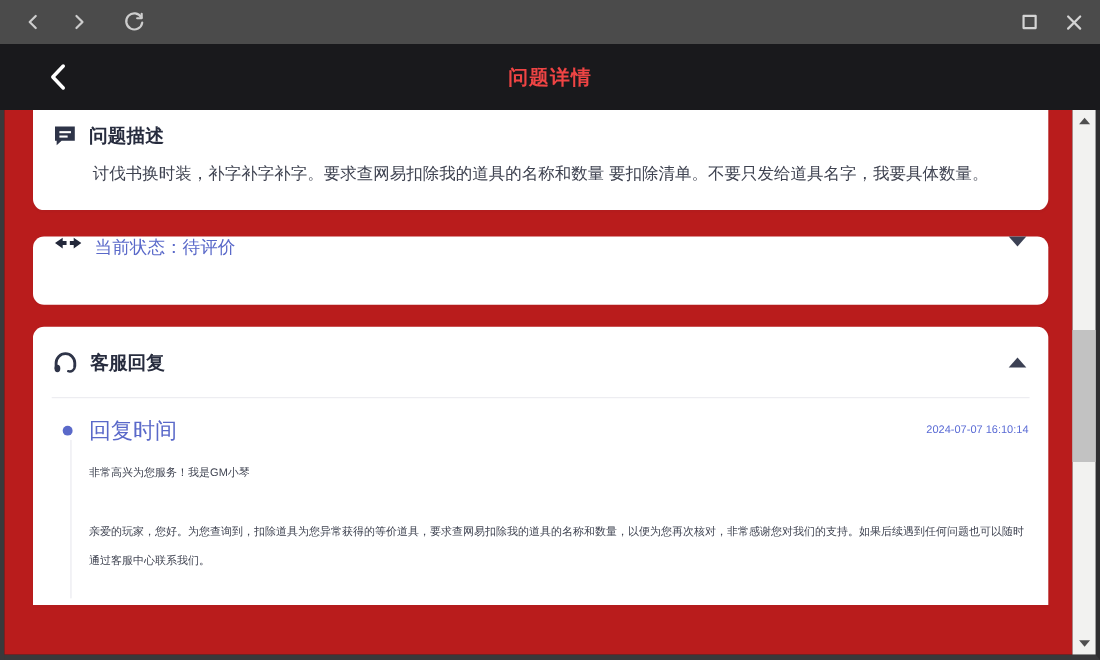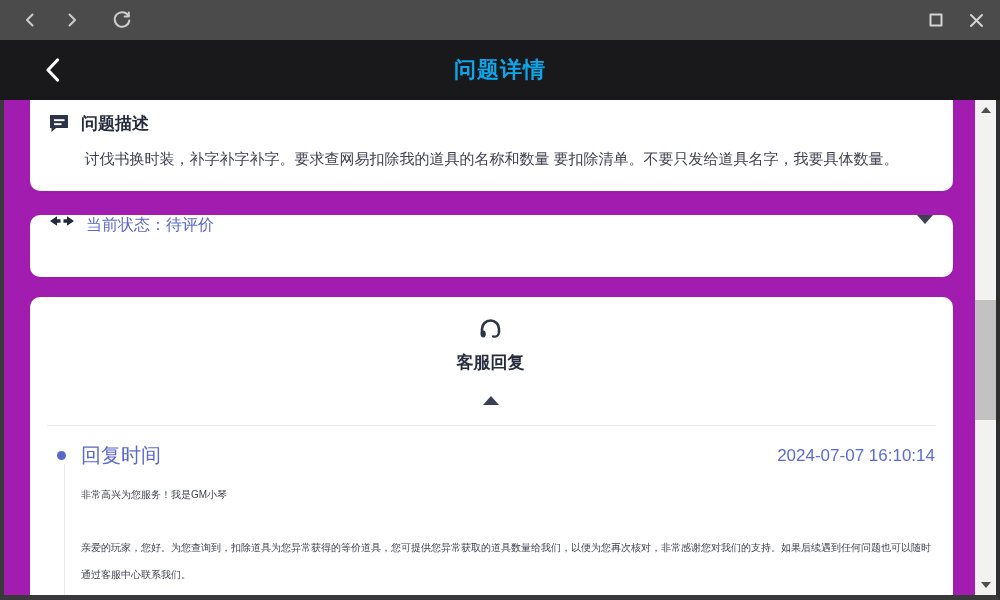--- a/index.html
+++ b/index.html
@@ -10,49 +10,49 @@
   
   .titlebar { height:40px; background:#4b4b4b; display:flex; align-items:center; flex:0 0 auto; padding:0 10px 0 16px; }
   .tb-left { display:flex; align-items:center; gap:14px; }
   .tb-btn { width:28px; height:28px; display:flex; align-items:center; justify-content:center; cursor:default; }
   .tb-right { margin-left:auto; display:flex; align-items:center; gap:12px; }
   .tb-btn svg { display:block; }
 
   
   .appbar { height:60px; background:#19191c; flex:0 0 auto; position:relative; display:flex; align-items:center; justify-content:center; }
   .appbar-back { position:absolute; left:36px; top:50%; transform:translateY(-50%); width:34px; height:34px; display:flex; align-items:center; justify-content:center; }
-  .appbar-title { color:#0ea5e9; font-size:22px; font-weight:700; letter-spacing:1px; }
+  .appbar-title { color:#ef4444; font-size:18px; font-weight:700; letter-spacing:1px; }
 
   
   .frame { flex:1 1 auto; display:flex; border-left:4px solid #39393b; border-right:4px solid #2e2e30; border-bottom:5px solid #39393b; min-height:0; }
-  .scrollarea { flex:1 1 auto; background:#a21caf; padding:0 22px 12px 26px; overflow:hidden; position:relative; }
+  .scrollarea { flex:1 1 auto; background:#b91c1c; padding:0 22px 12px 26px; overflow:hidden; position:relative; }
 
   .card { background:#ffffff; border-radius:10px; box-shadow:0 1px 2px rgba(40,45,70,0.04); }
   .card-desc { border-top-left-radius:0; border-top-right-radius:0; padding:12px 18px 18px 18px; }
   .card-head { display:flex; align-items:center; gap:11px; }
   .card-title { font-size:17px; font-weight:700; color:#272c3e; }
   .desc-body { margin-top:9px; font-size:15px; line-height:29px; color:#3e4250;text-align:center; }
 
   .card-status { margin-top:24px; height:62px; display:flex; align-items:flex-start; padding:0 20px 0 20px; cursor:pointer; }
   .status-label { margin-left:12px; font-size:16px; color:#5a69c9; }
 
   .caret-down { width:0; height:0; border-left:8px solid transparent; border-right:8px solid transparent; border-top:9px solid #3c4154; }
   .caret-up   { width:0; height:0; border-left:8px solid transparent; border-right:8px solid transparent; border-bottom:9px solid #3c4154; }
   .spacer { flex:1 1 auto; }
 
   .card-reply { margin-top:20px; border-bottom-left-radius:0; border-bottom-right-radius:0; min-height:230px; padding-bottom:26px; }
-  .reply-head { display:flex; align-items:center; gap:11px; padding:21px 20px 20px 18px; cursor:pointer;flex-direction:column; }
+  .reply-head { display:flex; align-items:center; gap:11px; padding:21px 20px 20px 18px; cursor:pointer; }
   .reply-divider { height:1px; background:#ececf0; margin:0 17px; }
   .reply-section { position:relative; padding:16px 18px 0 18px; }
   .timeline { position:absolute; left:34px; top:38px; bottom:-20px; width:1px; background:#e8e8ee; }
   .reply-row { display:flex; align-items:center; position:relative; }
   .dot-col { width:33px; display:flex; justify-content:flex-start; padding-left:9px; }
   .dot { width:9px; height:9px; border-radius:50%; background:#5a69c9; }
   .reply-time-label { font-size:20px; color:#5a69c9; }
-  .reply-timestamp { margin-left:auto; font-size:17px; color:#5a6bd5; }
+  .reply-timestamp { margin-left:auto; font-size:10px; color:#5a6bd5; }
   .reply-texts { margin-left:33px; margin-top:12px; font-size:10px; line-height:27px; color:#3e4250; }
   .reply-greeting { }
   .reply-body { margin-top:26px; }
 
   
   .scrollbar { flex:0 0 21px; background:#f2f2f0; position:relative; }
   .sb-arrow { position:absolute; left:0; width:100%; height:16px; display:flex; align-items:center; justify-content:center; }
   .sb-arrow.up { top:2px; }
   .sb-arrow.down { bottom:2px; }
   .sb-tri-up { width:0; height:0; border-left:5px solid transparent; border-right:5px solid transparent; border-bottom:6px solid #4f4f4f; }
@@ -150,21 +150,21 @@
           <div class="timeline"></div>
           <div class="reply-row">
             <span class="dot-col">
                 <span class="dot"></span>
               </span>
             <span class="reply-time-label">回复时间</span>
             <span class="reply-timestamp">2024-07-07 16:10:14</span>
           </div>
           <div class="reply-texts">
             <div class="reply-greeting">非常高兴为您服务！我是GM小琴</div>
-            <div class="reply-body">亲爱的玩家，您好。为您查询到，扣除道具为您异常获得的等价道具，您可提供您异常获取的道具数量给我们，以便为您再次核对，非常感谢您对我们的支持。如果后续遇到任何问题也可以随时通过客服中心联系我们。</div>
+            <div class="reply-body">亲爱的玩家，您好。为您查询到，扣除道具为您异常获得的等价道具，要求查网易扣除我的道具的名称和数量，以便为您再次核对，非常感谢您对我们的支持。如果后续遇到任何问题也可以随时通过客服中心联系我们。</div>
           </div>
         </div>
       </div>
 
     </div>
 
     <div class="scrollbar">
       <div class="sb-arrow up">
         <span class="sb-tri-up"></span>
       </div>

